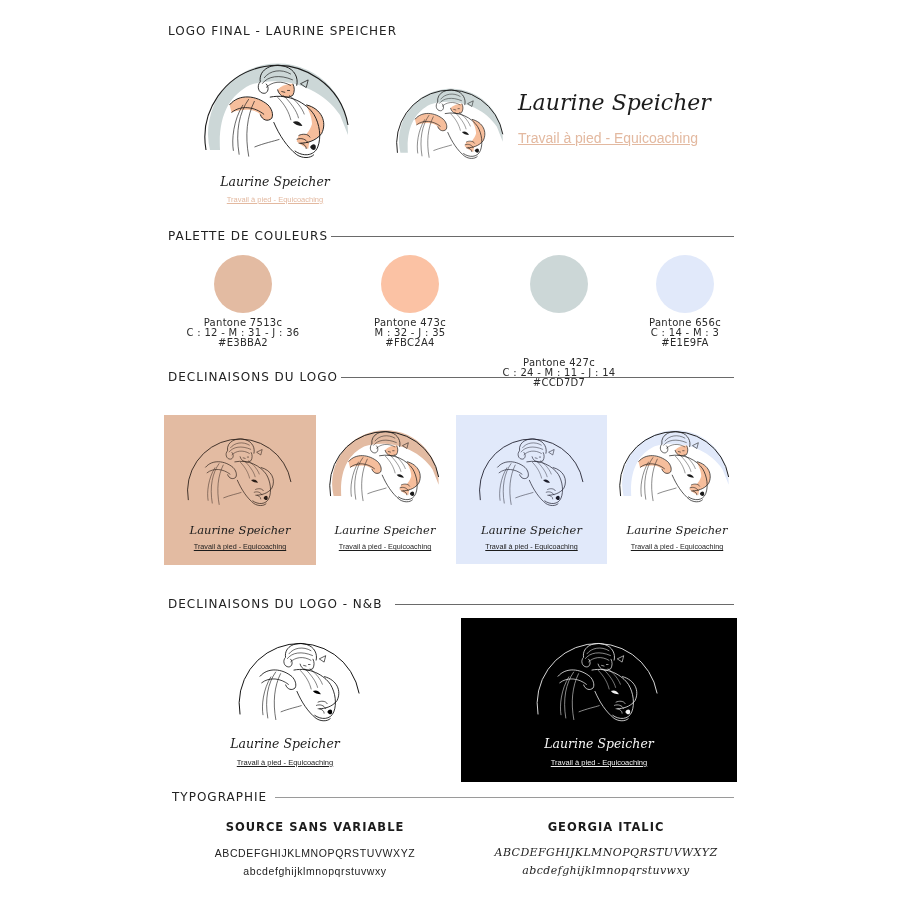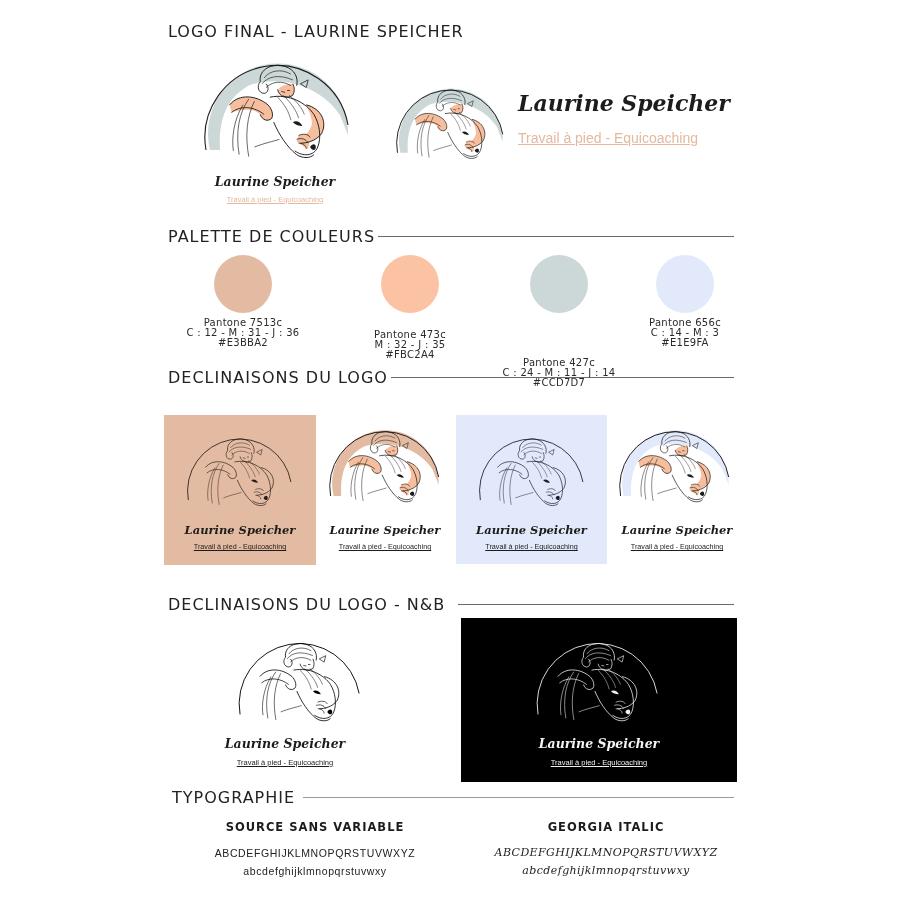--- a/index.html
+++ b/index.html
@@ -4,29 +4,29 @@
   <style>
     * { box-sizing: border-box; margin: 0; padding: 0; }
     html, body { width: 900px; height: 900px; background: #ffffff; overflow: hidden; }
     body { position: relative; font-family: "DejaVu Sans", sans-serif; color: #222; }
 
     .abs { position: absolute; }
 
     .section-title {
       position: absolute; left: 168px; height: 14px;
       display: flex; align-items: center; width: 566px;
-      font-family: "DejaVu Sans", sans-serif; font-size: 16px; letter-spacing: 1px; color: #222;
+      font-family: "DejaVu Sans", sans-serif; font-size: 12px; letter-spacing: 1px; color: #222;
     }
     .section-title .rule { flex: 1; height: 1px; background: #6a6a6a; margin-left: 3px; }
 
     .logo-svg { position: absolute; display: block; }
 
     .name-serif {
       position: absolute; font-family: "DejaVu Serif", serif; font-style: italic;
-      color: #1c1c1c; white-space: nowrap; text-align: center; font-weight: bold;
+      color: #1c1c1c; white-space: nowrap; text-align: center;
     }
     .tagline {
       position: absolute; font-family: "Liberation Sans", sans-serif;
       white-space: nowrap; text-align: center; text-decoration: underline;
     }
 
     .swatch { position: absolute; width: 58px; height: 58px; border-radius: 50%; }
     .swatch-label {
       position: absolute; width: 140px; text-align: center;
       font-family: "DejaVu Sans", sans-serif; font-size: 10px; line-height: 10px; color: #2a2a2a;
@@ -136,21 +136,21 @@
 
 <div>
   <div class="swatch" style="left: 214px; top: 255px; background: rgb(227, 187, 162);" id="sw0" title="#E3BBA2"></div>
   <div class="swatch-label" style="left:173px; top:318px;">
     <div>Pantone 7513c</div>
     <div>C : 12 - M : 31 - J : 36</div>
     <div>#E3BBA2</div>
   </div>
 
   <div class="swatch" style="left: 381px; top: 255px; background: rgb(251, 194, 164);" id="sw1" title="#FBC2A4"></div>
-  <div class="swatch-label" style="left:340px; top:330px;">
+  <div class="swatch-label" style="left:340px; top:318px;">
     <div>Pantone 473c</div>
     <div>M : 32 - J : 35</div>
     <div>#FBC2A4</div>
   </div>
 
   <div class="swatch" style="left: 530px; top: 255px; background: rgb(204, 215, 215);" id="sw2" title="#CCD7D7"></div>
   <div class="swatch-label" style="left:489px; top:318px;margin-top:40px;">
     <div>Pantone 427c</div>
     <div>C : 24 - M : 11 - J : 14</div>
     <div>#CCD7D7</div>

